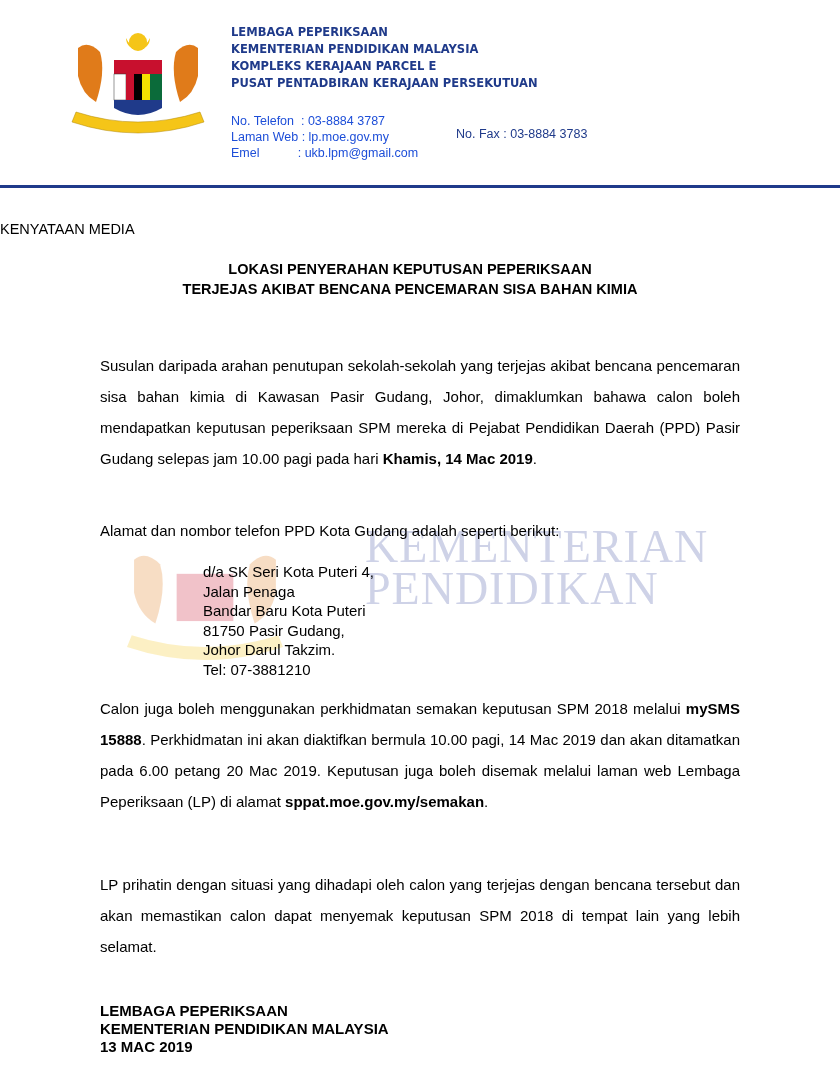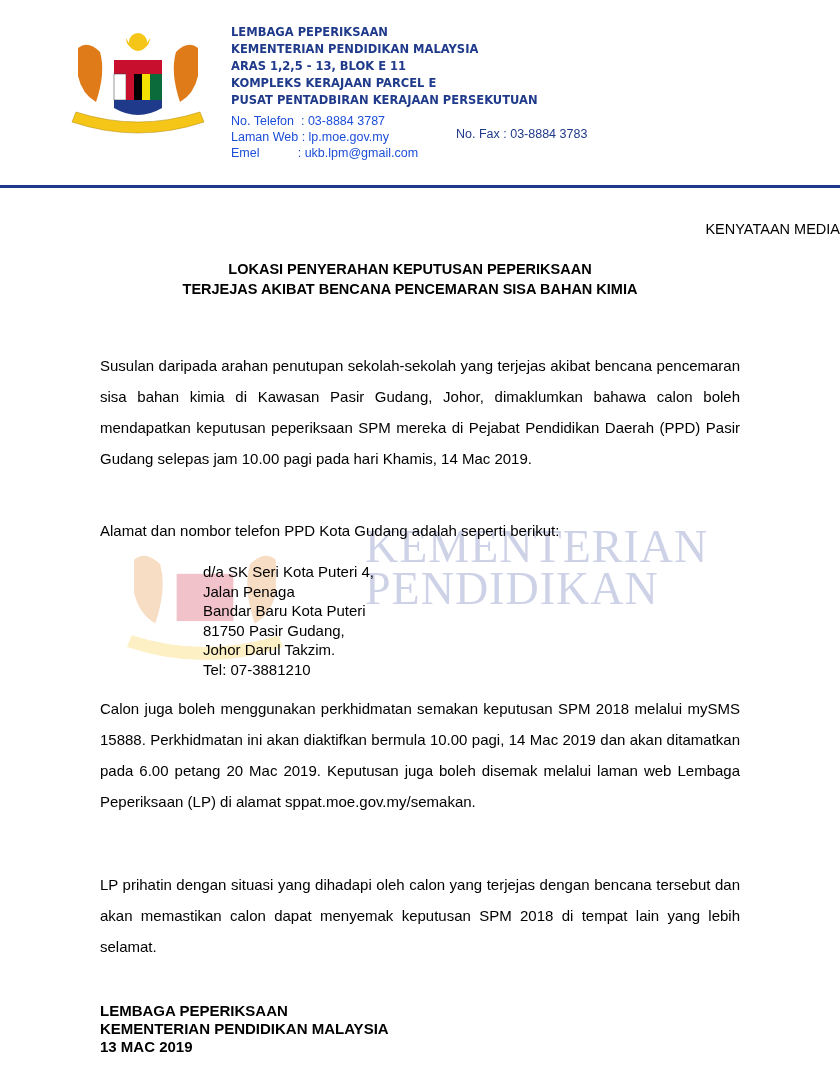--- a/index.html
+++ b/index.html
@@ -3,28 +3,28 @@
 <meta charset="utf-8">
 <style>
   html, body { margin:0; padding:0; background:#ffffff; }
   body { width:840px; height:1080px; position:relative; overflow:hidden; font-family:"Liberation Sans", sans-serif; color:#000; }
   .logo { position:absolute; left:68px; top:28px; width:140px; height:110px; }
   .hdr { position:absolute; left:231px; top:24px; color:#1f3a8a; font-family:"DejaVu Sans", sans-serif; font-weight:bold; font-size:11.5px; line-height:17px; }
   .contact { position:absolute; left:231px; top:113px; color:#1d4ed8; font-size:12.5px; line-height:16px; }
   .contact .row { white-space:pre; }
   .fax { position:absolute; left:456px; top:127px; color:#1f3a8a; font-size:12.5px; }
   .rule { position:absolute; left:0; top:185px; width:840px; height:3px; background:#1f3a8a; }
-  .title { position:absolute; left:0; width:840px; text-align:right; font-size:14.5px; }
+  .title { position:absolute; left:0; width:840px; text-align:left; font-size:14.5px; }
   .heading { position:absolute; left:0; top:259px; width:820px; text-align:center; font-size:14.5px; font-weight:bold; line-height:20px; }
   .para { position:absolute; left:100px; width:640px; font-size:15px; line-height:31px; text-align:justify; }
   .addr { position:absolute; left:203px; top:562px; font-size:15px; line-height:19.5px; }
   .sign { position:absolute; left:100px; top:1002px; font-size:15px; line-height:18px; font-weight:bold; }
   .wm { position:absolute; left:365px; top:526px; font-family:"Liberation Serif", serif; font-size:46px; line-height:42px; color:#c3c8e2; letter-spacing:1px; opacity:0.8; }
   .wm-logo { position:absolute; left:120px; top:536px; width:170px; height:130px; opacity:0.25; }
-  b { font-weight:normal; }
+  b { font-weight:bold; }
 </style>
 </head>
 <body>
 
 <svg class="logo" viewBox="0 0 140 110">
   <circle cx="70" cy="14" r="9" fill="#f5c518"></circle>
   <path d="M58 10 a13 13 0 0 0 24 0 a10 10 0 0 1 -24 0z" fill="#f5c518"></path>
   <path d="M10 20 q10 -8 22 4 q6 20 -4 50 q-14 -8 -18 -26z" fill="#e07b1a"></path>
   <path d="M130 20 q-10 -8 -22 4 q-6 20 4 50 q14 -8 18 -26z" fill="#e07b1a"></path>
   <rect x="46" y="32" width="48" height="14" fill="#c8102e"></rect>
@@ -33,21 +33,20 @@
   <rect x="66" y="46" width="8" height="26" fill="#000"></rect>
   <rect x="74" y="46" width="8" height="26" fill="#f5e100"></rect>
   <rect x="82" y="46" width="12" height="26" fill="#0b6b3a"></rect>
   <path d="M46 72 h48 v8 q-24 14 -48 0z" fill="#1f3a8a"></path>
   <path d="M8 84 q62 20 124 0 l4 10 q-66 22 -132 0z" fill="#f5c518" stroke="#b08600" stroke-width="0.5"></path>
 </svg>
 
 <div class="hdr">
   <div>LEMBAGA PEPERIKSAAN</div>
   <div>KEMENTERIAN PENDIDIKAN MALAYSIA</div>
-  <div>ARAS 1,2,5 - 13, BLOK E 11</div>
   <div>KOMPLEKS KERAJAAN PARCEL E</div>
   <div>PUSAT PENTADBIRAN KERAJAAN PERSEKUTUAN</div>
 </div>
 
 <div class="contact">
   <div class="row">No. Telefon  : 03-8884 3787</div>
   <div class="row">Laman Web : lp.moe.gov.my</div>
   <div class="row">Emel           : ukb.lpm@gmail.com</div>
 </div>
 <div class="fax">No. Fax : 03-8884 3783</div>

